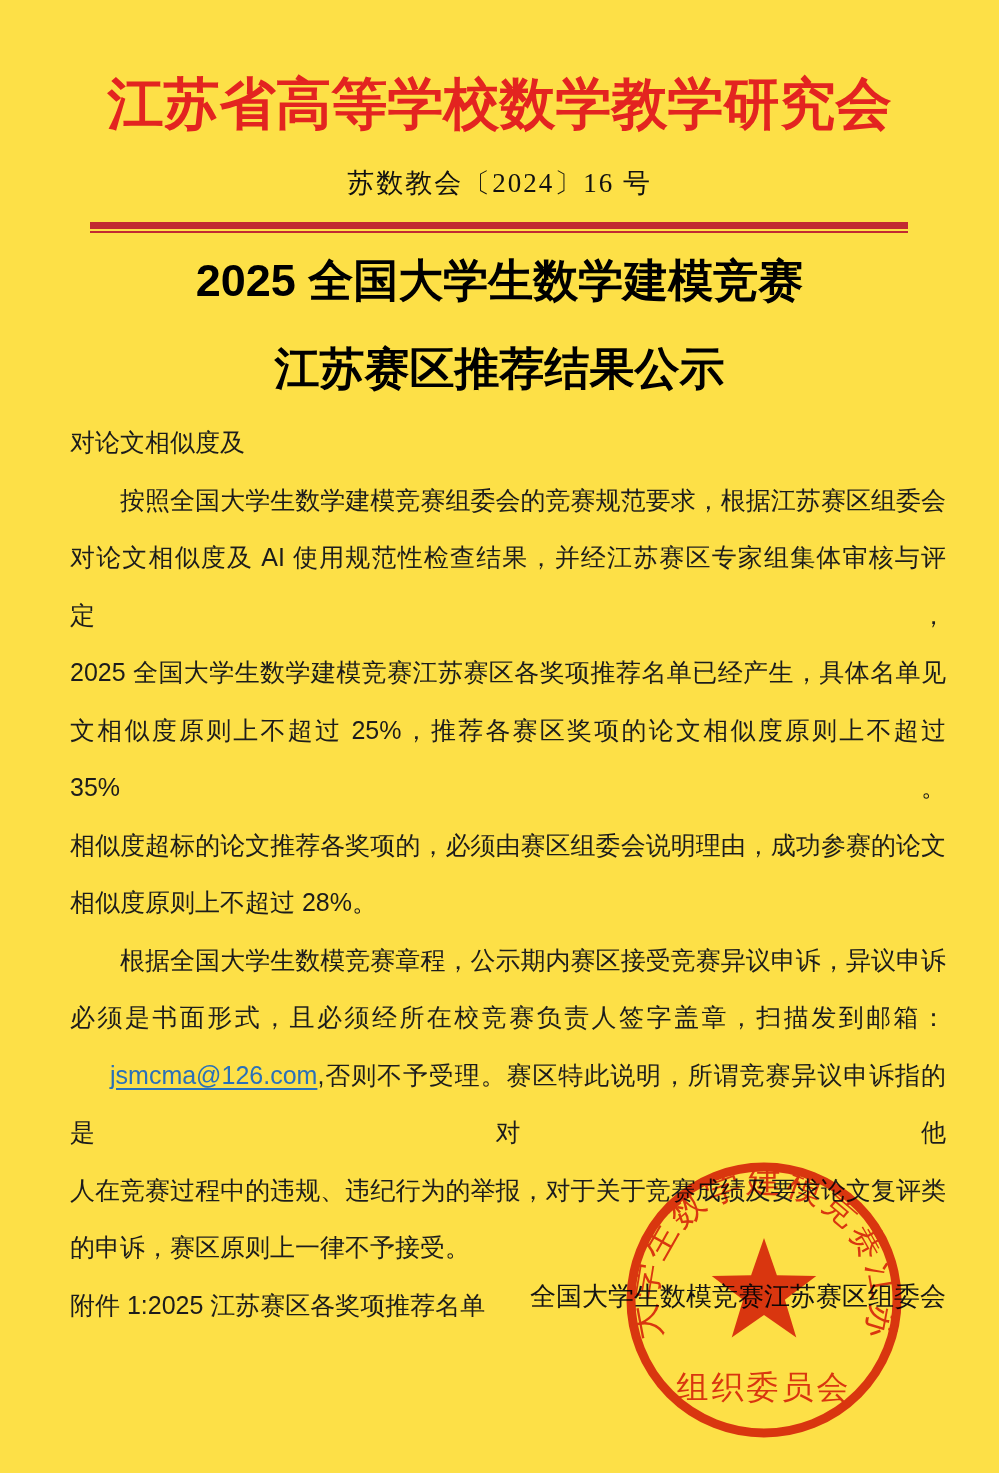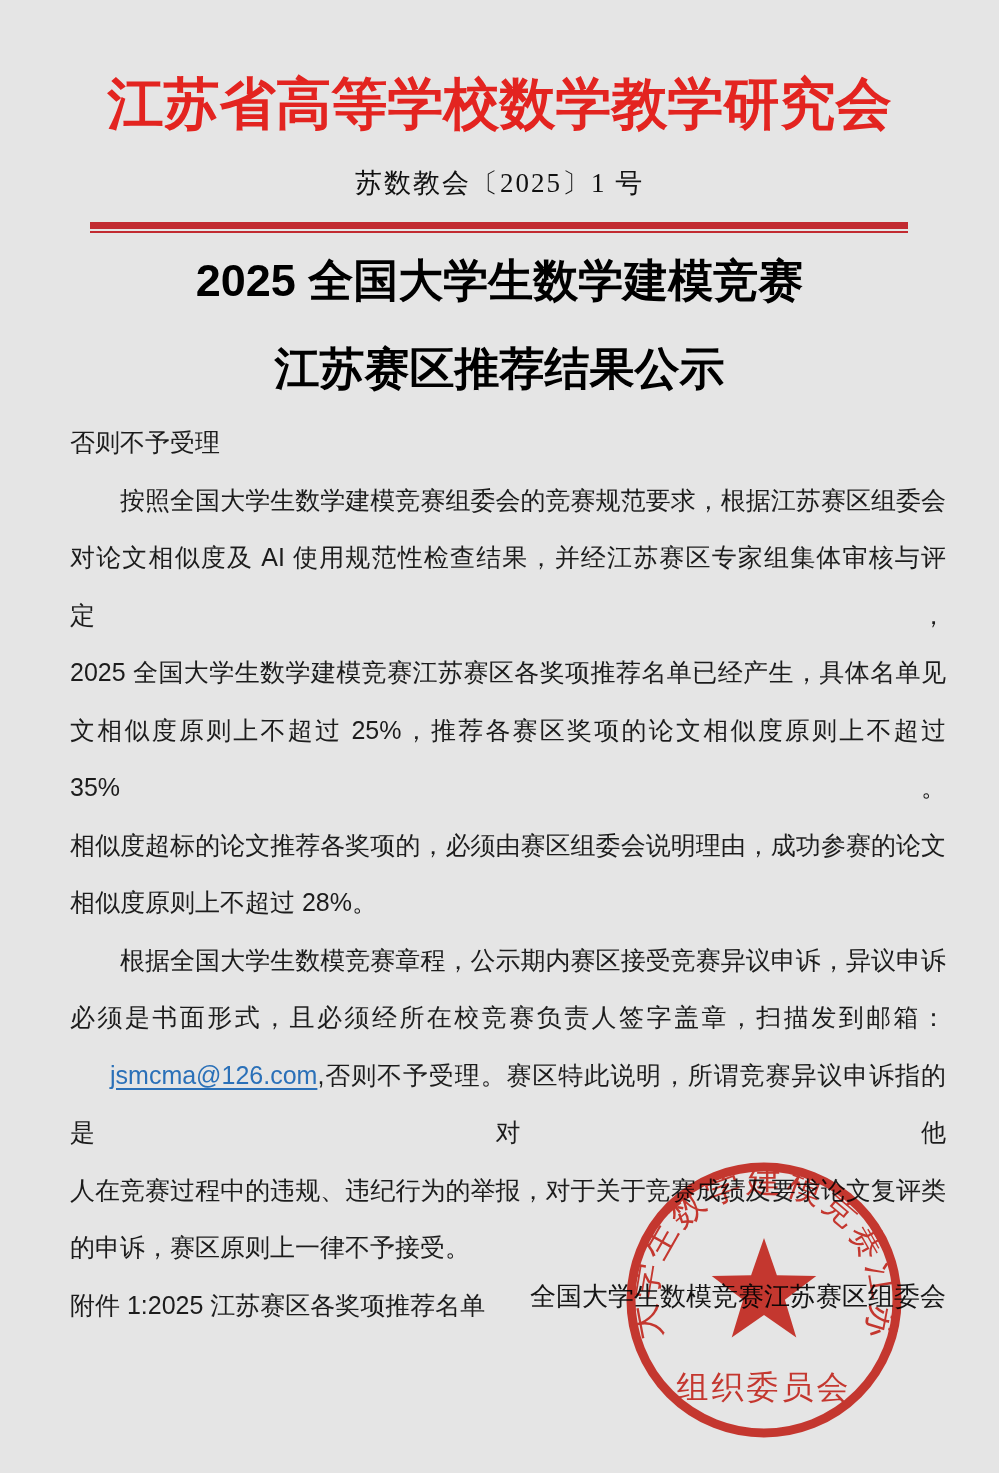--- a/index.html
+++ b/index.html
@@ -1,20 +1,20 @@
 <!DOCTYPE html>
 <html><head>
 <meta charset="utf-8">
 <style>
   html,body{margin:0;padding:0;background:#ffffff;}
   .page{
     position:relative;
     width:999px;height:1473px;
     margin:0 auto;
-    background:#e5e5e5;
+    background:#fde047;
     overflow:hidden;
     font-family:"Liberation Sans","DejaVu Sans",sans-serif;
     color:#1c1c1c;
   }
   
   .org-title{
     position:absolute;top:68px;left:0;width:100%;
     text-align:center;
     font-family:"Liberation Serif","DejaVu Serif",serif;
     font-size:56px;line-height:1.3;font-weight:600;
@@ -93,32 +93,32 @@
     opacity:0.9;
     pointer-events:none;
   }
 </style>
 </head>
 <body>
 
 <div class="page">
 
   <div class="org-title">江苏省高等学校数学教学研究会</div>
-  <div class="doc-number">苏数教会〔2025〕1 号</div>
+  <div class="doc-number">苏数教会〔2024〕16 号</div>
   <div class="red-rule">
     <div class="thick"></div>
     <div class="gap"></div>
     <div class="thin"></div>
   </div>
 
   <div class="doc-title l1">2025 全国大学生数学建模竞赛</div>
   <div class="doc-title l2">江苏赛区推荐结果公示</div>
 
   <div class="body-block">
-    <div class="ln-left">否则不予受理</div>
+    <div class="ln-left">对论文相似度及</div>
     <div class="ln indent">按照全国大学生数学建模竞赛组委会的竞赛规范要求，根据江苏赛区组委会</div>
     <div class="ln">对论文相似度及 AI 使用规范性检查结果，并经江苏赛区专家组集体审核与评定，</div>
     <div class="ln">2025 全国大学生数学建模竞赛江苏赛区各奖项推荐名单已经产生，具体名单见</div>
     <div class="ln">文相似度原则上不超过 25%，推荐各赛区奖项的论文相似度原则上不超过 35%。</div>
     <div class="ln">相似度超标的论文推荐各奖项的，必须由赛区组委会说明理由，成功参赛的论文</div>
     <div class="ln-left">相似度原则上不超过 28%。</div>
     <div class="ln indent">根据全国大学生数模竞赛章程，公示期内赛区接受竞赛异议申诉，异议申诉</div>
     <div class="ln">必须是书面形式，且必须经所在校竞赛负责人签字盖章，扫描发到邮箱：</div>
     <div class="ln"><a class="email-link" href="#">jsmcma@126.com</a><span>,否则不予受理。赛区特此说明，所谓竞赛异议申诉指的是对他</span></div>
     <div class="ln">人在竞赛过程中的违规、违纪行为的举报，对于关于竞赛成绩及要求论文复评类</div>

